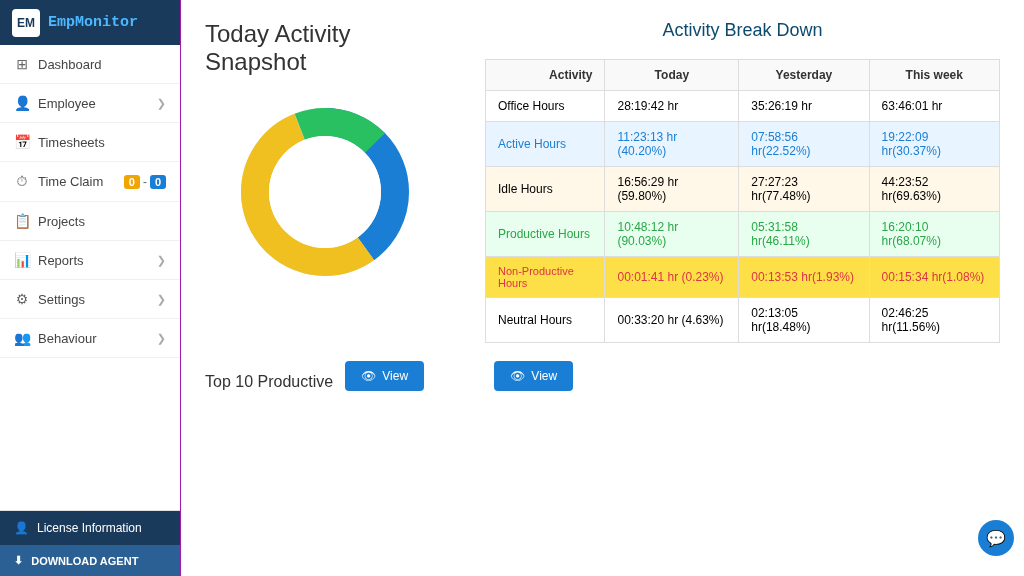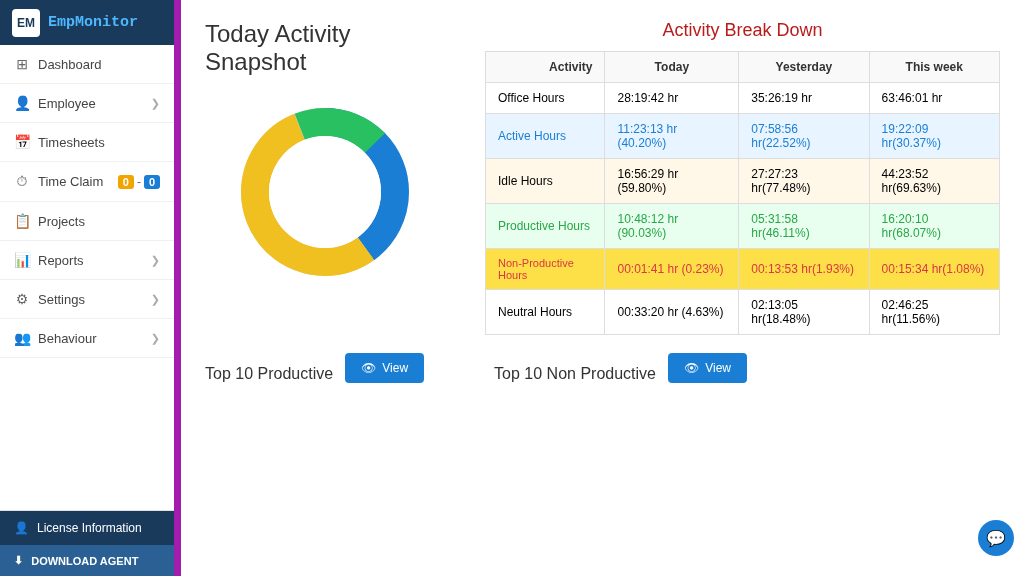--- a/index.html
+++ b/index.html
@@ -2,21 +2,21 @@
 <html><head>
   <meta charset="utf-8">
   <style>
     * { box-sizing: border-box; margin: 0; padding: 0; }
     body { font-family: Arial, sans-serif; background: #f5f5f5; display: flex; height: 576px; overflow: hidden; font-size: 13px; }
 
     
     #sidebar {
       width: 181px;
       background: #fff;
-      border-right: 7px solid #a21caf;
+      border-right: 1px solid #a21caf;
       display: flex;
       flex-direction: column;
       height: 576px;
       flex-shrink: 0;
     }
     #logo-area {
       background: #1a3a5c;
       padding: 10px 12px;
       display: flex;
       align-items: center;
@@ -138,22 +138,22 @@
     }
     #donut-container svg {
       width: 200px;
       height: 200px;
     }
 
     
     #breakdown-section { flex: 1; }
     #breakdown-title {
       font-size: 18px;
-      color: #b91c1c;
-      margin-bottom: 10px;
+      color: #0c4a6e;
+      margin-bottom: 18px;
       text-align: center;
     }
 
     #breakdown-table {
       width: 100%;
       border-collapse: collapse;
       border: 1px solid #ddd;
     }
     #breakdown-table th {
       background: #f9f9f9;
@@ -377,21 +377,20 @@
 
   <div id="bottom-section" style="margin-top:18px; display:flex; gap:30px; align-items:center;">
     <div class="bottom-left">
       <span class="bottom-card-title">Top 10 Productive</span>
       <button class="view-btn">
         <span>👁</span>
         <span>View</span>
       </button>
     </div>
     <div class="bottom-right" style="margin-left:40px;">
-      <span class="bottom-card-title text-red" style="font-size:16px; font-weight:500;">Top 10 Non Productive</span>
       <button class="view-btn">
         <span>👁</span>
         <span>View</span>
       </button>
     </div>
   </div>
 </div>
 
 <div id="chat-bubble">💬</div>
 

